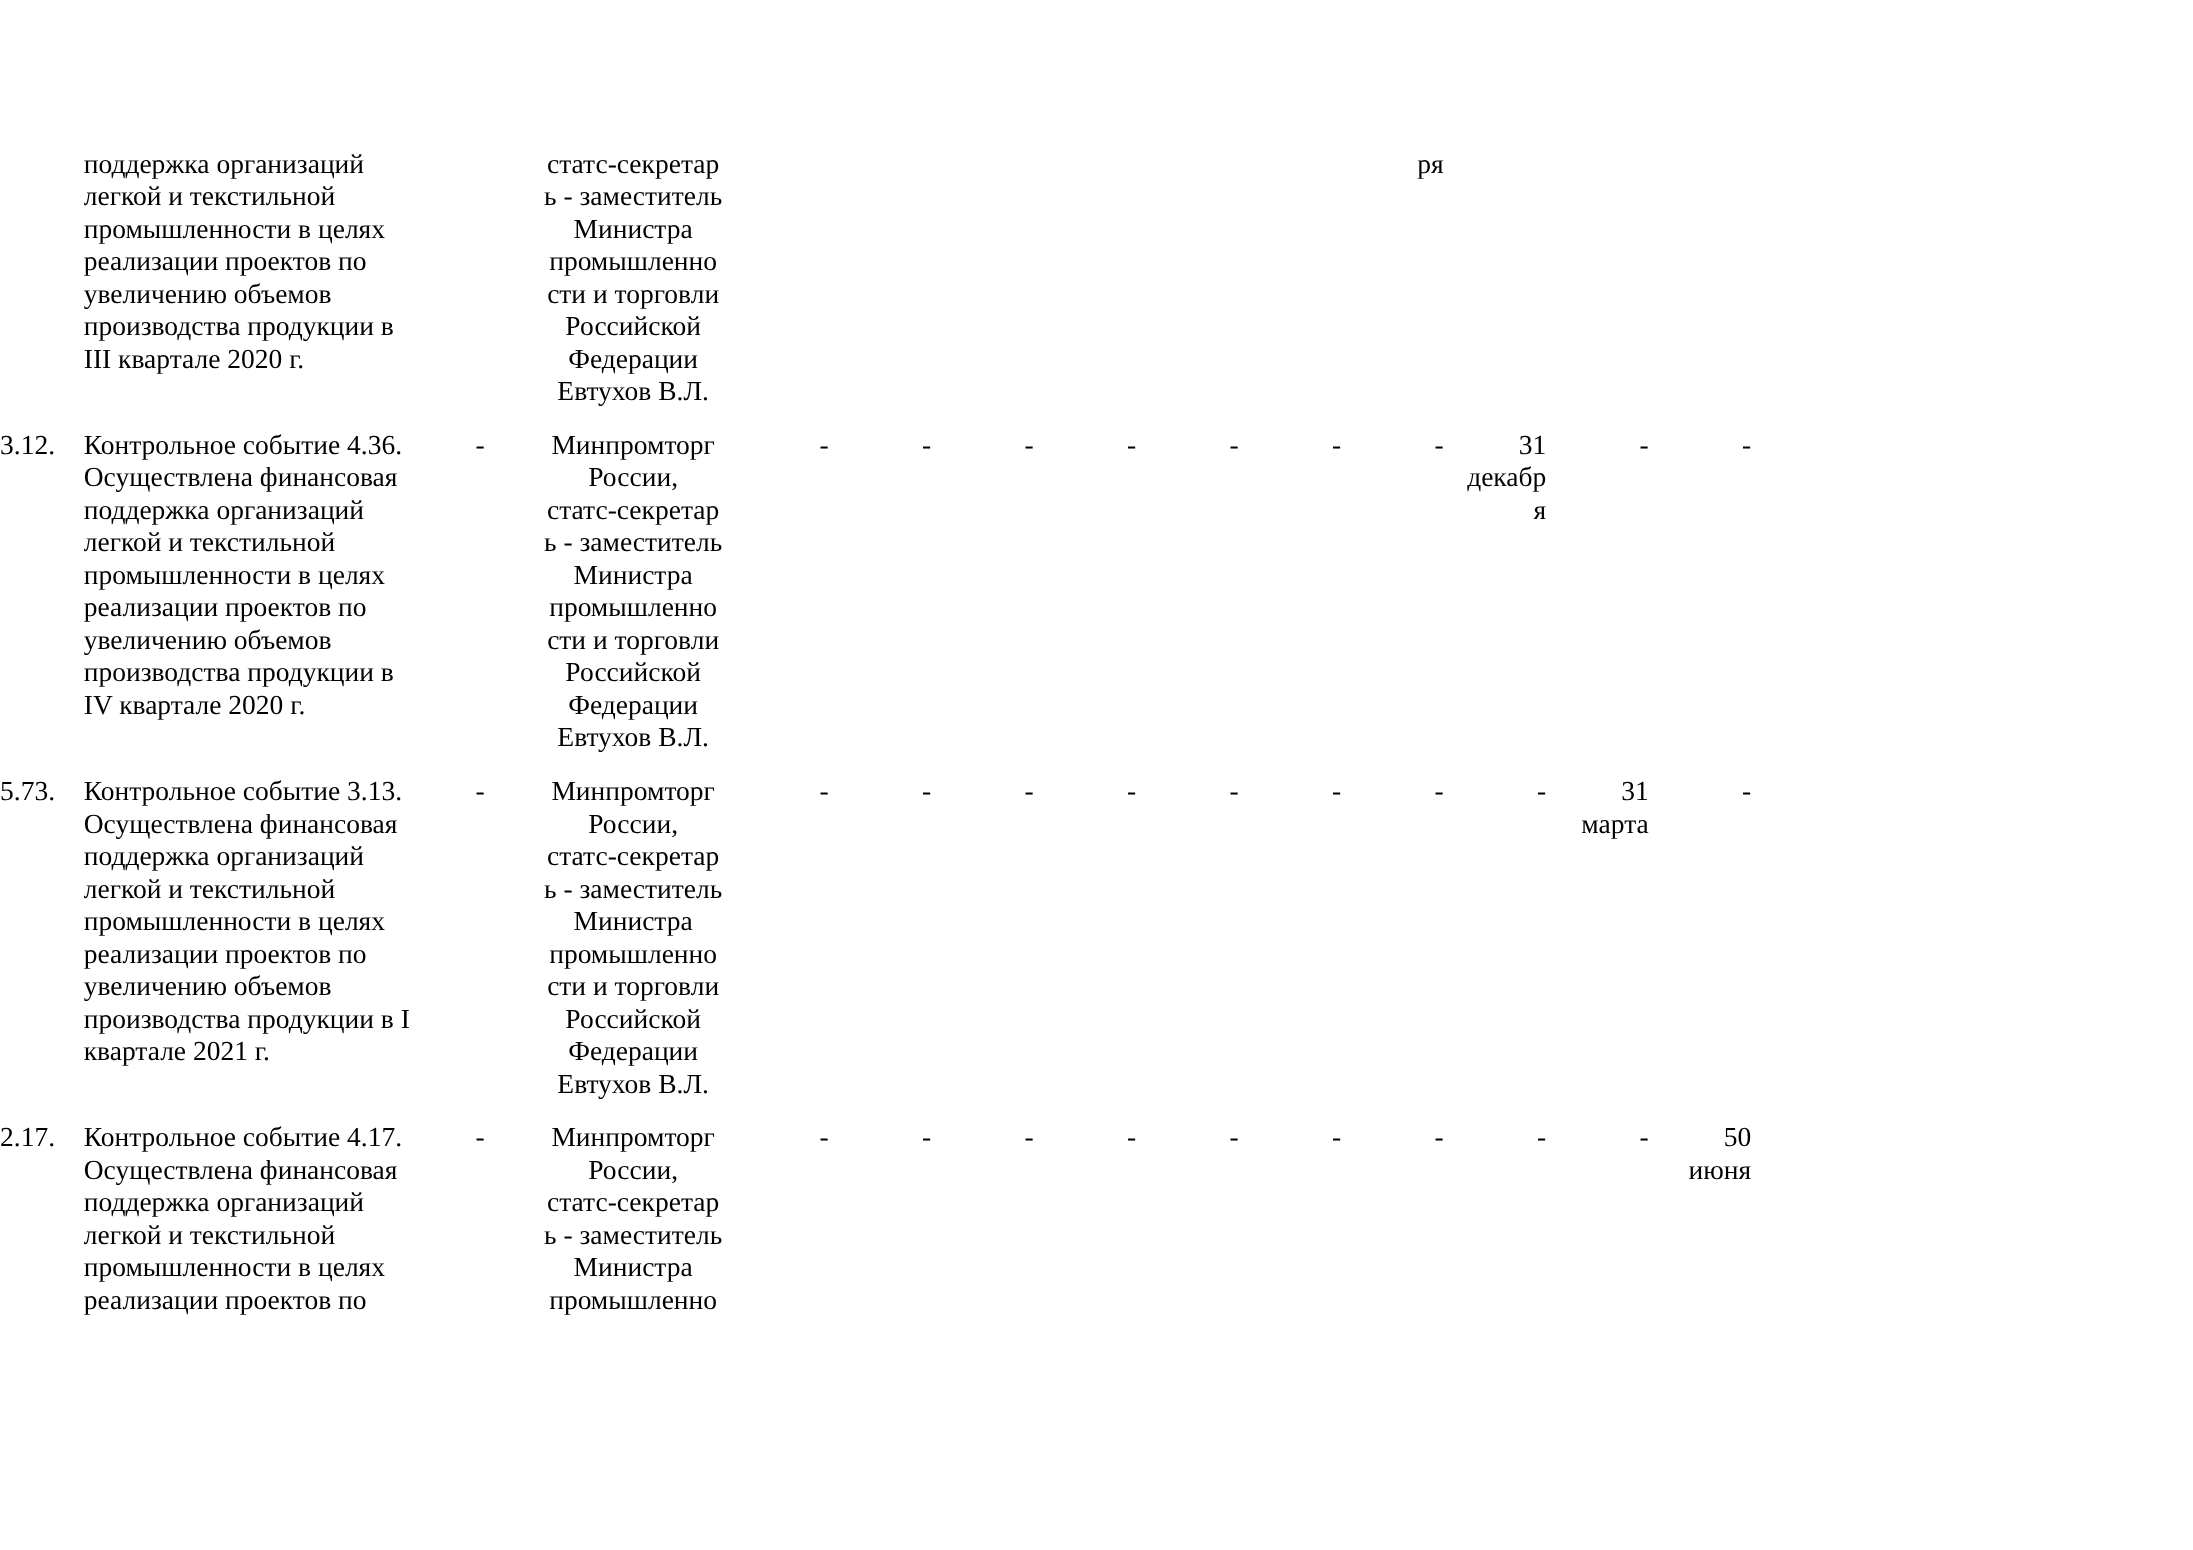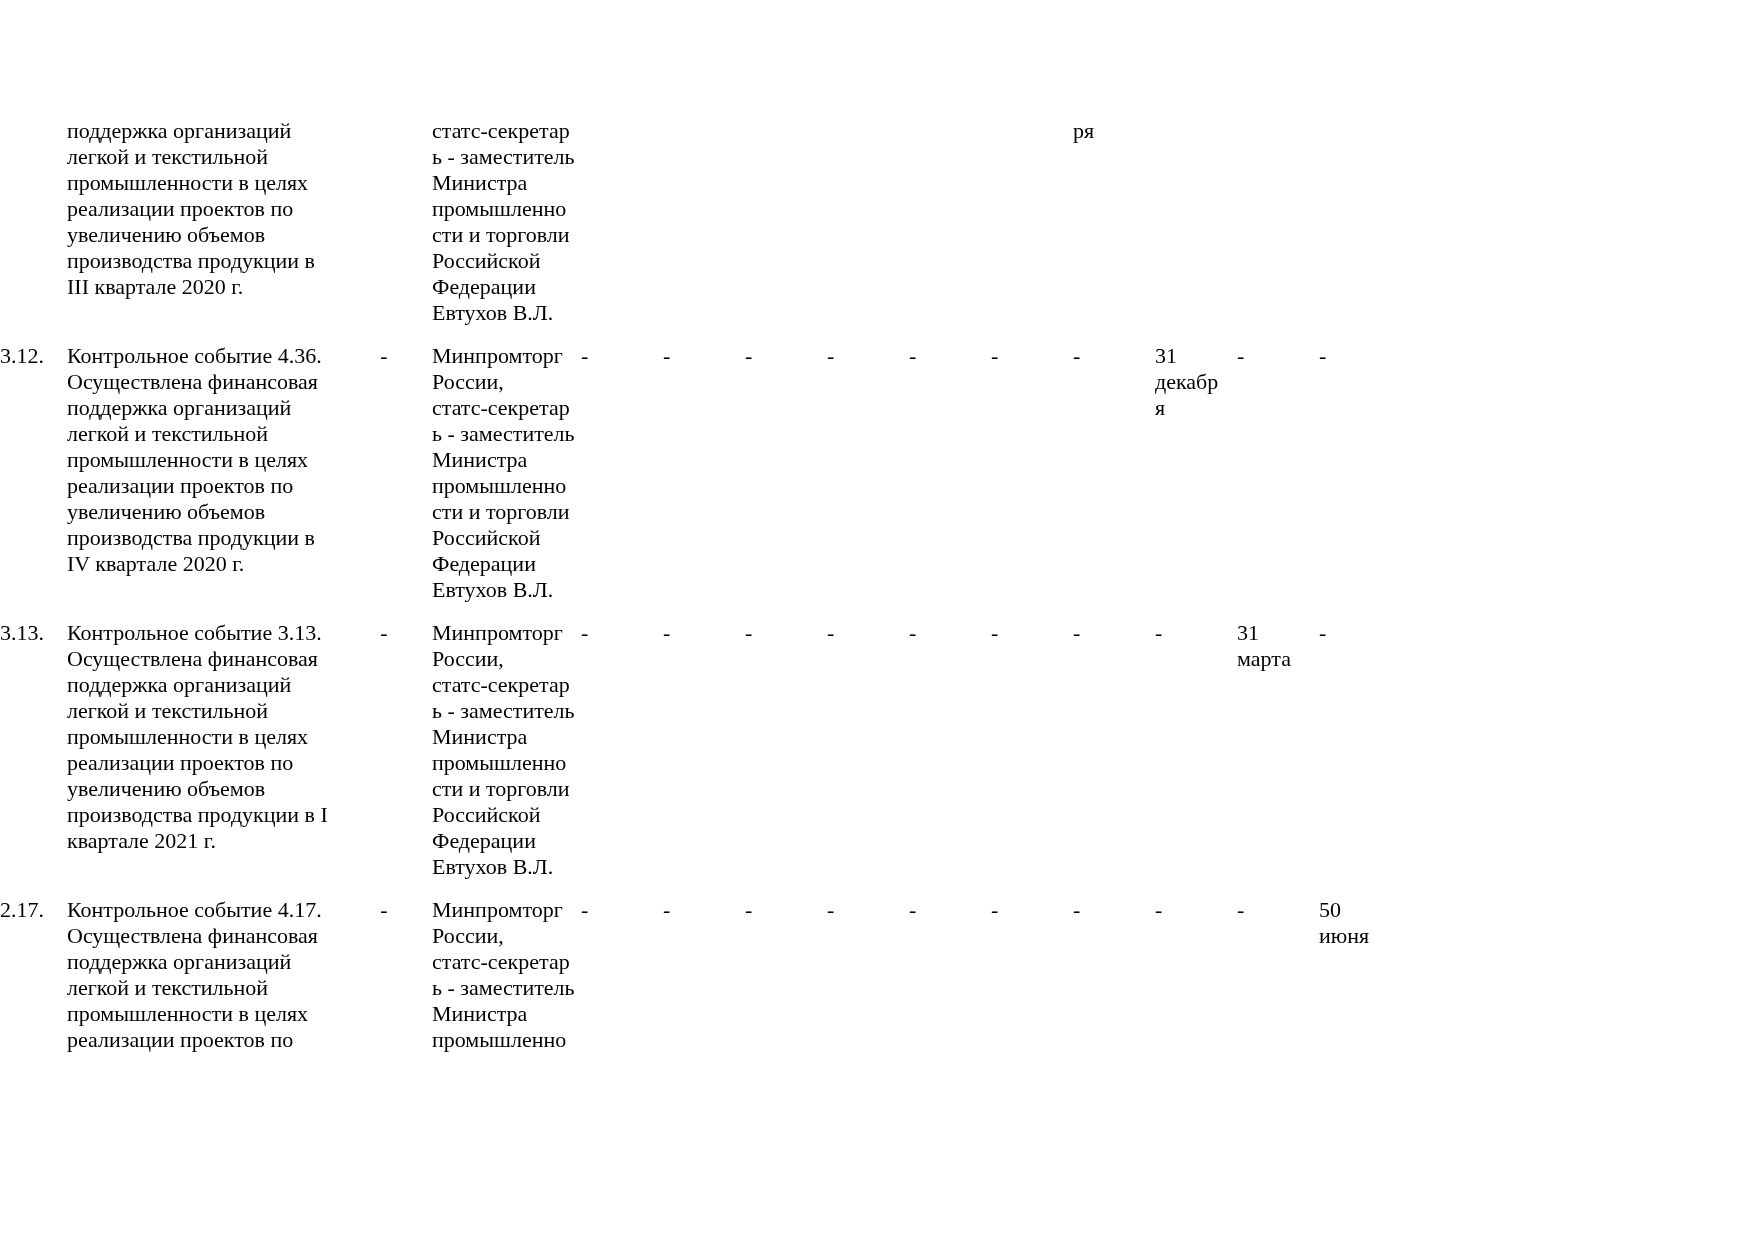--- a/index.html
+++ b/index.html
@@ -19,22 +19,22 @@
   .table { padding-top: 118px; }
   .row {
     display: flex;
     align-items: flex-start;
     margin-bottom: 17px;
   }
   .cell { white-space: pre-line; }
   .col-num   { width: 67px; }
   .col-event { width: 287px; }
   .col-dash  { width: 60px;  text-align: center; }
-  .col-resp  { margin-left: 18px; width: 149px; }
-  .col-date  { width: 82px;  text-align: left; }
+  .col-resp  { margin-left: 18px; width: 149px; text-align: center; }
+  .col-date  { width: 82px;  text-align: right; }
 </style>
 </head>
 <body>
 
 <div class="page">
   <div class="table">
       <div class="row">
         <div class="cell col-num"></div>
         <div class="cell col-event">поддержка организаций
 легкой и текстильной
@@ -92,21 +92,21 @@
         <div class="cell col-date">-</div>
         <div class="cell col-date">-</div>
         <div class="cell col-date">-</div>
         <div class="cell col-date">31
 декабр
 я</div>
         <div class="cell col-date">-</div>
         <div class="cell col-date">-</div>
       </div>
       <div class="row">
-        <div class="cell col-num">3.13.</div>
+        <div class="cell col-num">5.73.</div>
         <div class="cell col-event">Контрольное событие 3.13.
 Осуществлена финансовая
 поддержка организаций
 легкой и текстильной
 промышленности в целях
 реализации проектов по
 увеличению объемов
 производства продукции в I
 квартале 2021 г.</div>
         <div class="cell col-dash">-</div>

